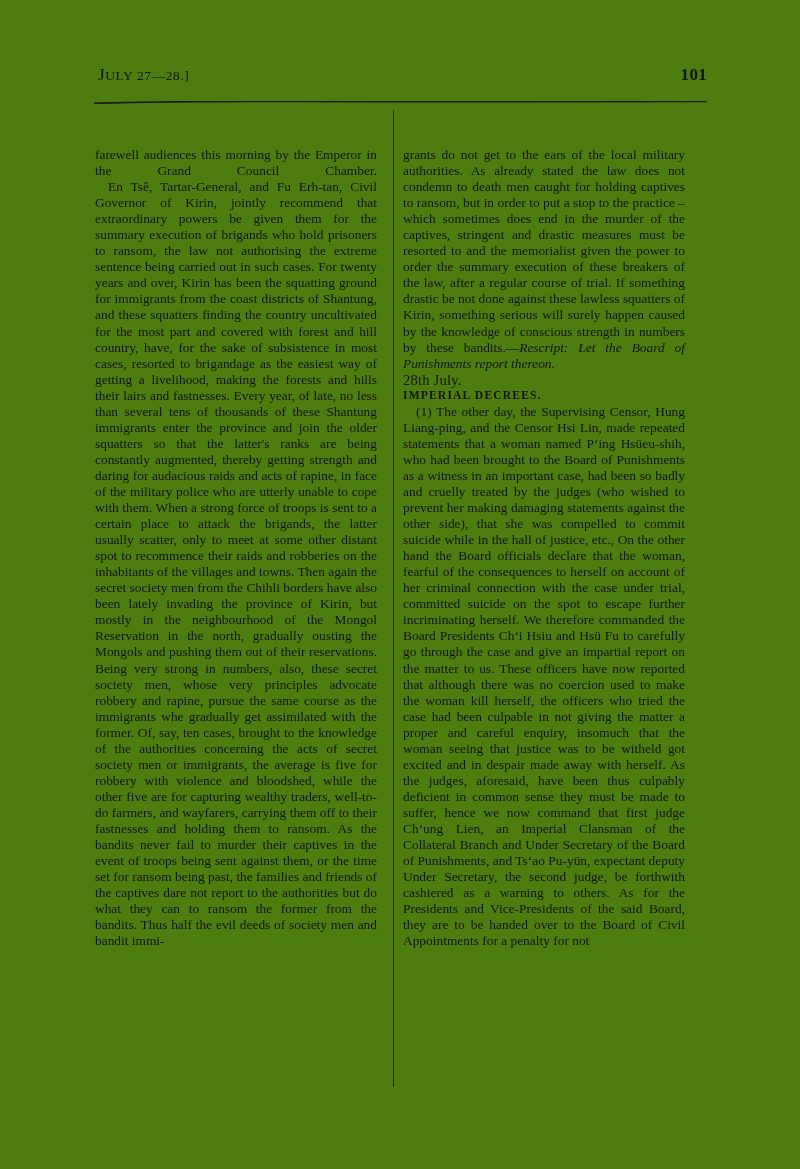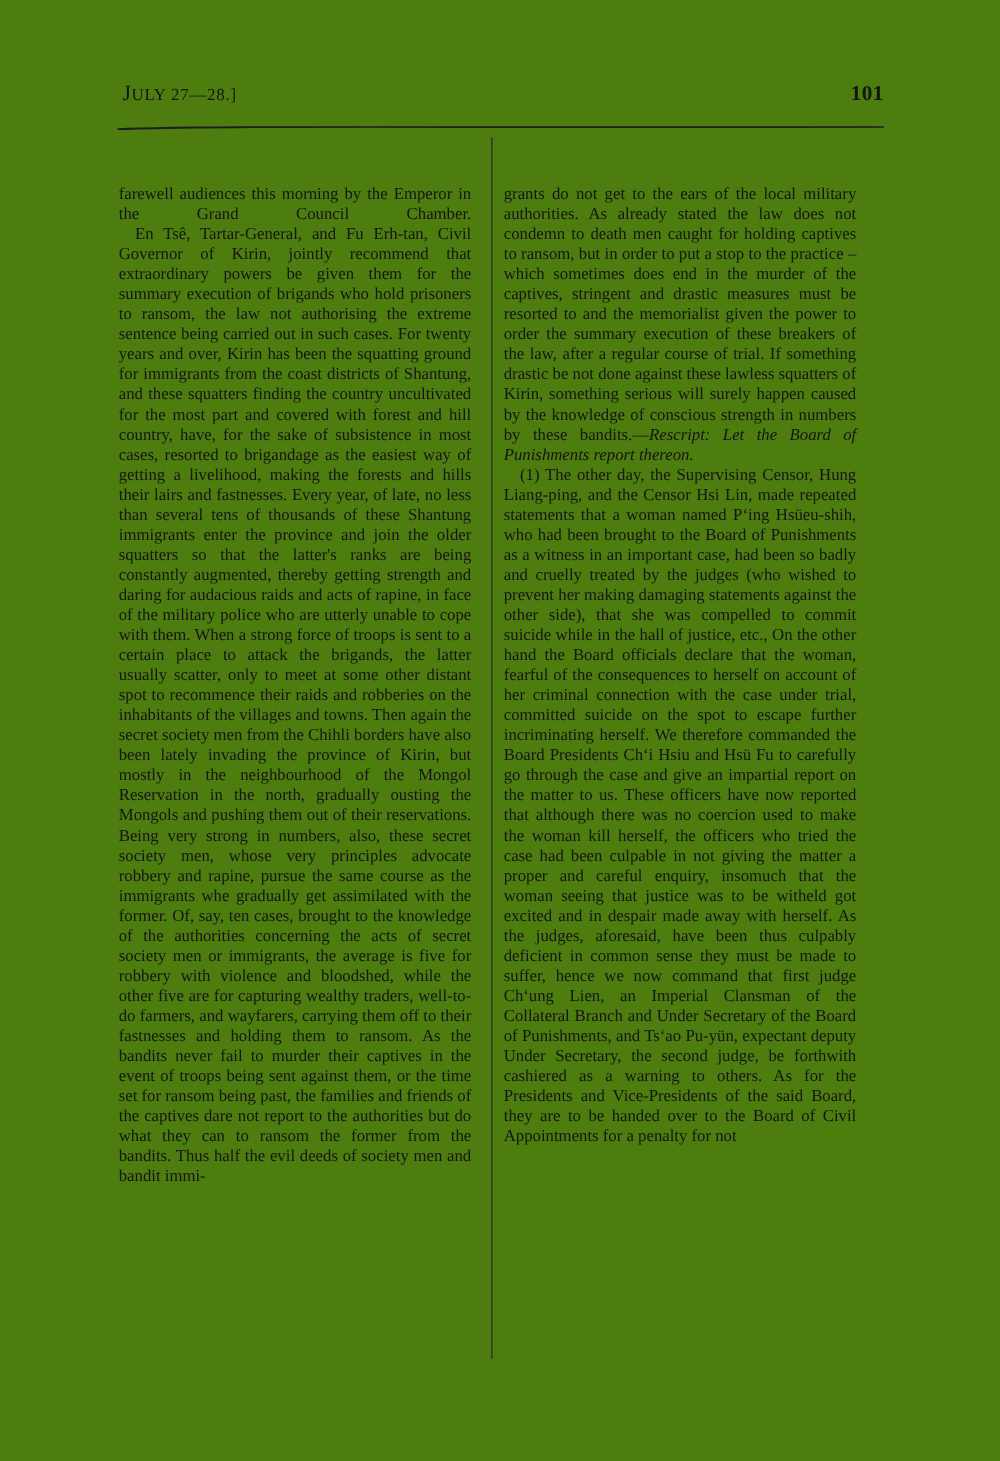--- a/index.html
+++ b/index.html
@@ -166,18 +166,20 @@
 
   <div class="columns">
 
     <div class="col col-left">
       <p class="flush full-justify">farewell audiences this morning by the Emperor in the Grand Council Chamber.</p>
       <p class="indent">En Tsê, Tartar-General, and Fu Erh-tan, Civil Governor of Kirin, jointly recommend that extraordinary powers be given them for the summary execution of brigands who hold prisoners to ransom, the law not authorising the extreme sentence being carried out in such cases. For twenty years and over, Kirin has been the squatting ground for immigrants from the coast districts of Shantung, and these squatters finding the country uncultivated for the most part and covered with forest and hill country, have, for the sake of subsistence in most cases, resorted to brigandage as the easiest way of getting a livelihood, making the forests and hills their lairs and fastnesses. Every year, of late, no less than several tens of thousands of these Shantung immigrants enter the province and join the older squatters so that the latter's ranks are being constantly augmented, thereby getting strength and daring for audacious raids and acts of rapine, in face of the military police who are utterly unable to cope with them. When a strong force of troops is sent to a certain place to attack the brigands, the latter usually scatter, only to meet at some other distant spot to recommence their raids and robberies on the inhabitants of the villages and towns. Then again the secret society men from the Chihli borders have also been lately invading the province of Kirin, but mostly in the neighbourhood of the Mongol Reservation in the north, gradually ousting the Mongols and pushing them out of their reservations. Being very strong in numbers, also, these secret society men, whose very principles advocate robbery and rapine, pursue the same course as the immigrants whe gradually get assimilated with the former. Of, say, ten cases, brought to the knowledge of the authorities concerning the acts of secret society men or immigrants, the average is five for robbery with violence and bloodshed, while the other five are for capturing wealthy traders, well-to-do farmers, and wayfarers, carrying them off to their fastnesses and holding them to ransom. As the bandits never fail to murder their captives in the event of troops being sent against them, or the time set for ransom being past, the families and friends of the captives dare not report to the authorities but do what they can to ransom the former from the bandits. Thus half the evil deeds of society men and bandit immi-</p>
     </div>
 
     <div class="col col-right">
       <p class="flush"><span>grants do not get to the ears of the local military authorities. As already stated the law does not condemn to death men caught for holding captives to ransom, but in order to put a stop to the practice –which sometimes does end in the murder of the captives, stringent and drastic measures must be resorted to and the memorialist given the power to order the summary execution of these breakers of the law, after a regular course of trial. If something drastic be not done against these lawless squatters of Kirin, something serious will surely happen caused by the knowledge of conscious strength in numbers by these bandits.—</span><span class="rescript">Rescript: Let the Board of Punishments report thereon.</span></p>
+      <p class="date-head">28th July.</p>
+      <p class="decree-head">IMPERIAL DECREES.</p>
       <p class="indent">(1) The other day, the Supervising Censor, Hung Liang-ping, and the Censor Hsi Lin, made repeated statements that a woman named P‘ing Hsüeu-shih, who had been brought to the Board of Punishments as a witness in an important case, had been so badly and cruelly treated by the judges (who wished to prevent her making damaging statements against the other side), that she was compelled to commit suicide while in the hall of justice, etc., On the other hand the Board officials declare that the woman, fearful of the consequences to herself on account of her criminal connection with the case under trial, committed suicide on the spot to escape further incriminating herself. We therefore commanded the Board Presidents Ch‘i Hsiu and Hsü Fu to carefully go through the case and give an impartial report on the matter to us. These officers have now reported that although there was no coercion used to make the woman kill herself, the officers who tried the case had been culpable in not giving the matter a proper and careful enquiry, insomuch that the woman seeing that justice was to be witheld got excited and in despair made away with herself. As the judges, aforesaid, have been thus culpably deficient in common sense they must be made to suffer, hence we now command that first judge Ch‘ung Lien, an Imperial Clansman of the Collateral Branch and Under Secretary of the Board of Punishments, and Ts‘ao Pu-yün, expectant deputy Under Secretary, the second judge, be forthwith cashiered as a warning to others. As for the Presidents and Vice-Presidents of the said Board, they are to be handed over to the Board of Civil Appointments for a penalty for not</p>
     </div>
 
   </div>
 
 </div>
 
 </body></html>

